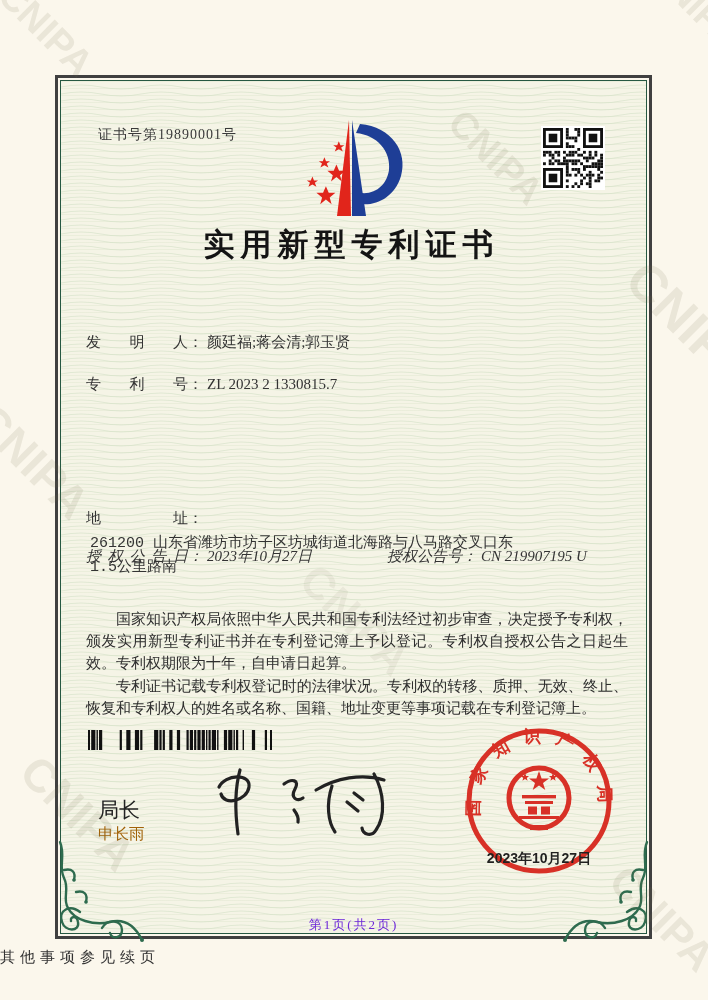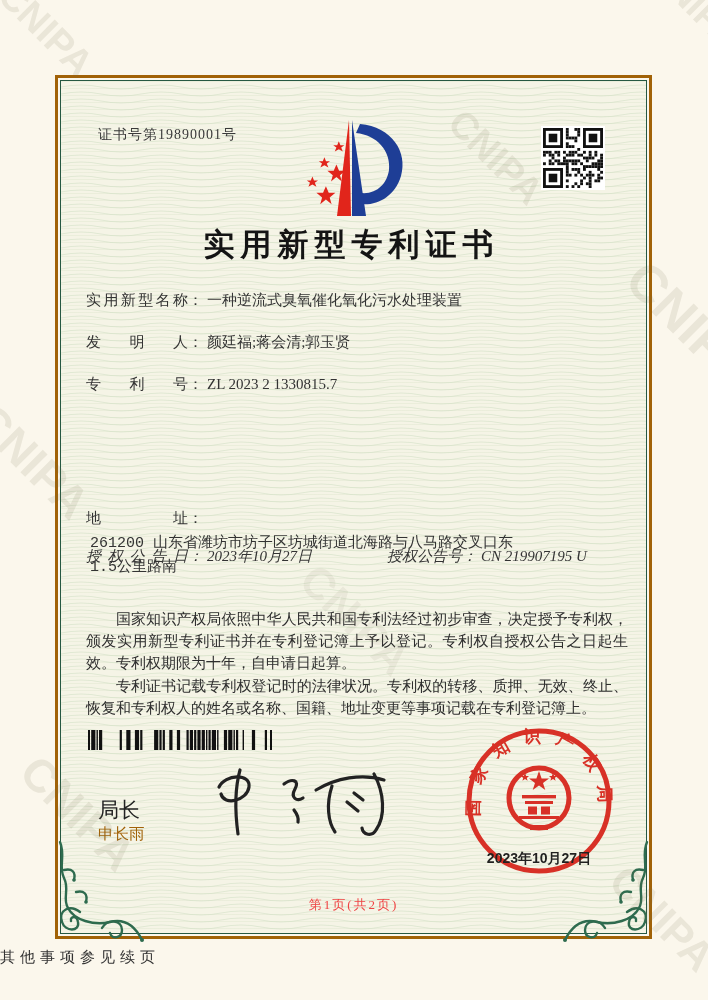--- a/index.html
+++ b/index.html
@@ -12,21 +12,21 @@
   
   .wm{
     position:absolute; z-index:2; pointer-events:none;
     font-family:"Liberation Sans","DejaVu Sans",sans-serif;
     font-weight:700; color:rgba(118,104,74,0.12);
     transform:rotate(45deg); white-space:nowrap; line-height:1;
   }
   
   .cert-outer{
     position:absolute; left:55px; top:75px; width:591px; height:858px;
-    border:3px solid #a16207; z-index:1;
+    border:3px solid #404040; z-index:1;
   }
   .cert-inner{
     position:absolute; inset:2px; border:1px solid #265842;
     background:
       repeating-linear-gradient(180deg, rgba(190,210,170,0.18) 0 1px, rgba(0,0,0,0) 1px 7px),
       #f5f4e6;
   }
   #waves{position:absolute; left:0; top:0; opacity:.55;}
   #waves path{fill:none; stroke:#cfdec3; stroke-width:1;}
   .content{position:absolute; inset:6px; z-index:3;}
@@ -46,21 +46,21 @@
   .fvalue.w180{width:180px;}
   .para{
     left:22px; width:542px; font-size:15px; line-height:22px;
     text-align:justify; text-indent:2em; color:#2e2e2e;margin-top:28px;
   }
   .barcode{left:24px; top:646px;}
   .officer-title{left:34px; top:712px; font-size:21px; font-family:Liberation Mono, monospace; color:#222;}
   .officer-name{left:34px; top:740px; font-size:15.5px; font-family:"Liberation Sans","DejaVu Sans",sans-serif; color:#a16207;}
   .signature{left:140px; top:676px;}
   .seal{left:400px; top:642px; opacity:.95;}
-  .page-indicator{left:0; right:0; top:812px; text-align:center; font-size:13px; letter-spacing:2px; color:#ef4444;}
+  .page-indicator{left:0; right:0; top:832px; text-align:center; font-size:13px; letter-spacing:2px; color:#6d28d9;}
   .footer-note{
     position:absolute; left:0; right:0; top:948px; text-align:left; z-index:3;
     font-size:15px; letter-spacing:5px; color:#333;
   }
   .ornament{position:absolute; z-index:4;}
   .ornament path{fill:none; stroke:#2e6b4e; stroke-width:2.4; stroke-linecap:round;}
   .ornament circle{fill:#2e6b4e;}
   .ornament.left{left:-8px; bottom:-9px;}
   .ornament.right{right:-8px; bottom:-9px; transform:scaleX(-1);}
   .seal-ring-text{font-size:17px; font-weight:700; letter-spacing:14px; fill:#d7271d;}
@@ -351,23 +351,20 @@
             <rect x="16" y="19" width="1" height="1"></rect>
             <rect x="8" y="20" width="1" height="1"></rect>
             <rect x="10" y="20" width="1" height="1"></rect>
             <rect x="12" y="20" width="1" height="1"></rect>
             <rect x="16" y="20" width="1" height="1"></rect>
           </g>
       </svg>
 
       <div class="title">实用新型专利证书</div>
 
-      <div class="row" style="top:204px;">
-        <span class="flabel">实用新型名称</span><span class="colon">：</span><span class="fvalue">一种逆流式臭氧催化氧化污水处理装置</span>
-      </div>
       <div class="row" style="top:246px;">
         <span class="flabel">发明人</span><span class="colon">：</span><span class="fvalue">颜廷福;蒋会清;郭玉贤</span>
       </div>
       <div class="row" style="top:288px;">
         <span class="flabel">专利号</span><span class="colon">：</span><span class="fvalue">ZL 2023 2 1330815.7</span>
       </div>
       <div class="row" style="top:424px;font-family:Liberation Mono, monospace;">
         <span class="flabel">地址</span><span class="colon">：</span><span class="fvalue" style="width:428px;">261200 山东省潍坊市坊子区坊城街道北海路与八马路交叉口东1.5公里路南</span>
       </div>
       <div class="row" style="top:460px;font-style:italic;">

